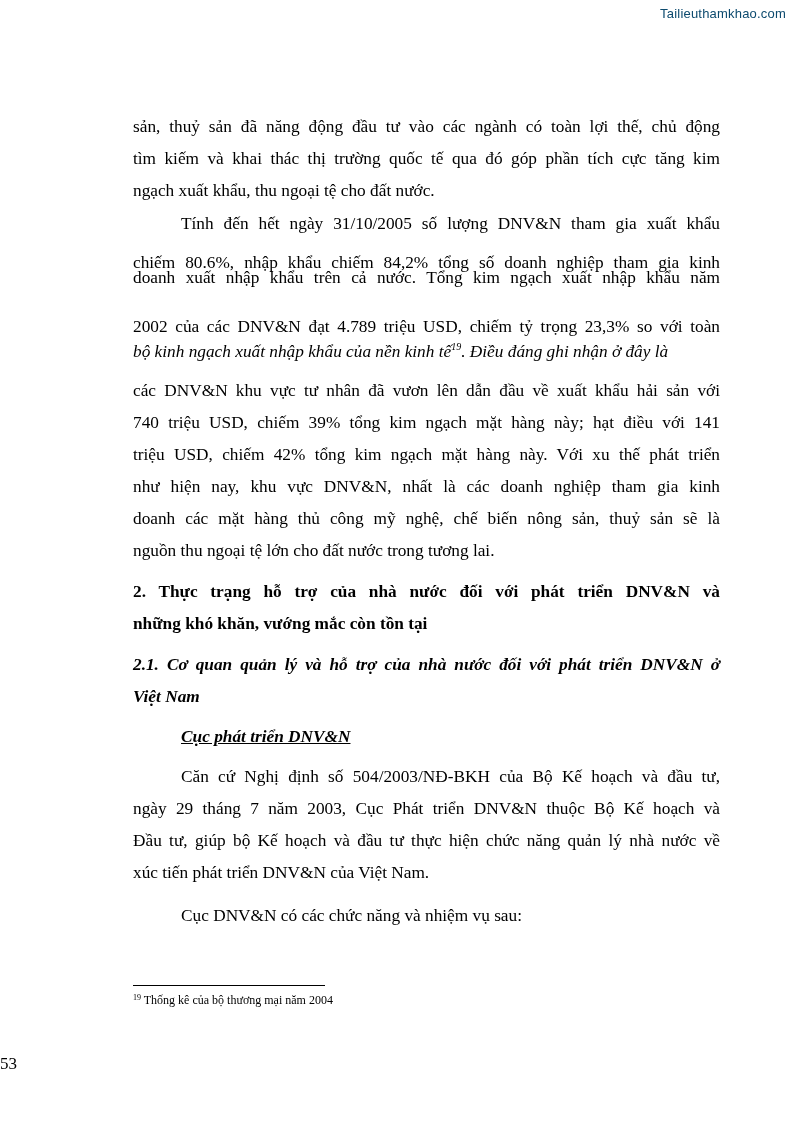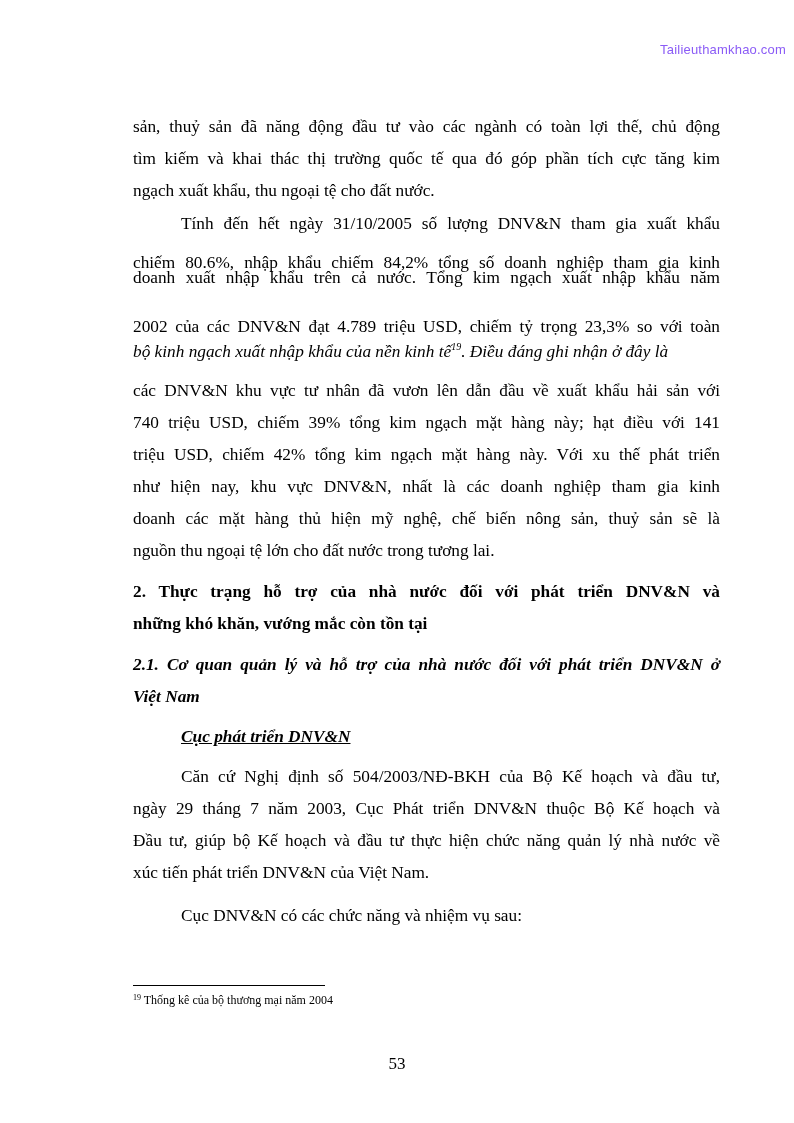--- a/index.html
+++ b/index.html
@@ -1,31 +1,31 @@
 <!DOCTYPE html>
 <html><head>
 <meta charset="utf-8">
 <style>
   html, body { margin:0; padding:0; background:#ffffff; }
   body { width:794px; height:1123px; position:relative; overflow:hidden;
          font-family:"Liberation Serif", "DejaVu Serif", serif; color:#000; }
   .wm { position:absolute; top:6px; right:8px; font-family:"Liberation Sans","DejaVu Sans",sans-serif;
-        font-size:13px; color:#8b5cf6; letter-spacing:0.2px;margin-top:36px; }
+        font-size:13px; color:#0c4a6e; letter-spacing:0.2px; }
   .line { position:absolute; left:133px; width:587px; font-size:17.3px; line-height:20px;
           white-space:nowrap; text-align:justify; text-align-last:justify; }
   .line.last { text-align-last:left; }
   .line.ind { left:181px; width:539px; }
   .b { font-weight:bold; }
   .i { font-style:italic; }
   .u { text-decoration:underline;font-weight:bold; }
   sup { font-size:10px; line-height:0; vertical-align:7px; }
   .fn-rule { position:absolute; left:133px; top:985px; width:192px; height:1px; background:#000; }
   .fn { position:absolute; left:133px; top:993px; font-size:12px; line-height:14px; white-space:nowrap; }
   .fn sup { font-size:8px; vertical-align:4px; }
-  .pgnum { position:absolute; left:0; width:794px; top:1054px; text-align:center; font-size:17px; }
+  .pgnum { position:absolute; left:0; width:794px; top:1054px; text-align:left; font-size:17px; }
 </style>
 </head>
 <body>
 
 <div class="wm">Tailieuthamkhao.com</div>
 
 <div>
   <div class="line" style="top:117px">sản, thuỷ sản đã năng động đầu tư vào các ngành có toàn lợi thế, chủ động</div>
   <div class="line" style="top:149px">tìm kiếm và khai thác thị trường quốc tế qua đó góp phần tích cực tăng kim</div>
   <div class="line last" style="top:181px">ngạch xuất khẩu, thu ngoại tệ cho đất nước.</div>
@@ -34,21 +34,21 @@
 <div>
   <div class="line ind" style="top:214px">Tính đến hết ngày 31/10/2005 số lượng DNV&amp;N tham gia xuất khẩu</div>
   <div class="line" style="top:253px">chiếm 80.6%, nhập khẩu chiếm 84,2% tổng số doanh nghiệp tham gia kinh</div>
   <div class="line" style="top:268px">doanh xuất nhập khẩu trên cả nước. Tổng kim ngạch xuất nhập khẩu năm</div>
   <div class="line" style="top:317px">2002 của các DNV&amp;N đạt 4.789 triệu USD, chiếm tỷ trọng 23,3% so với toàn</div>
   <div class="line" style="top:342px;text-align:right;text-align-last:left;font-style:italic;"><span>bộ kinh ngạch xuất nhập khẩu của nền kinh tế</span><sup>19</sup><span>.  Điều đáng ghi nhận ở đây là</span></div>
   <div class="line" style="top:381px">các DNV&amp;N khu vực tư nhân đã vươn lên dẫn đầu về xuất khẩu hải sản với</div>
   <div class="line" style="top:413px">740 triệu USD, chiếm 39% tổng kim ngạch mặt hàng này; hạt điều với 141</div>
   <div class="line" style="top:445px">triệu USD, chiếm 42% tổng kim ngạch mặt hàng này. Với xu thế phát triển</div>
   <div class="line" style="top:477px">như hiện nay, khu vực DNV&amp;N, nhất là các doanh nghiệp tham gia kinh</div>
-  <div class="line" style="top:509px">doanh các mặt hàng thủ hiện mỹ nghệ, chế biến nông sản, thuỷ sản sẽ là</div>
+  <div class="line" style="top:509px">doanh các mặt hàng thủ công mỹ nghệ, chế biến nông sản, thuỷ sản sẽ là</div>
   <div class="line last" style="top:541px">nguồn thu ngoại tệ lớn cho đất nước trong tương lai.</div>
 </div>
 
 <div>
   <div class="line b" style="top:582px">2. Thực trạng hỗ trợ của nhà nước đối với phát triển DNV&amp;N và</div>
   <div class="line b last" style="top:614px">những khó khăn, vướng mắc còn tồn tại</div>
 </div>
 
 <div>
   <div class="line b i" style="top:655px">2.1. Cơ quan quản lý và hỗ trợ của nhà nước đối với phát triển DNV&amp;N ở</div>

